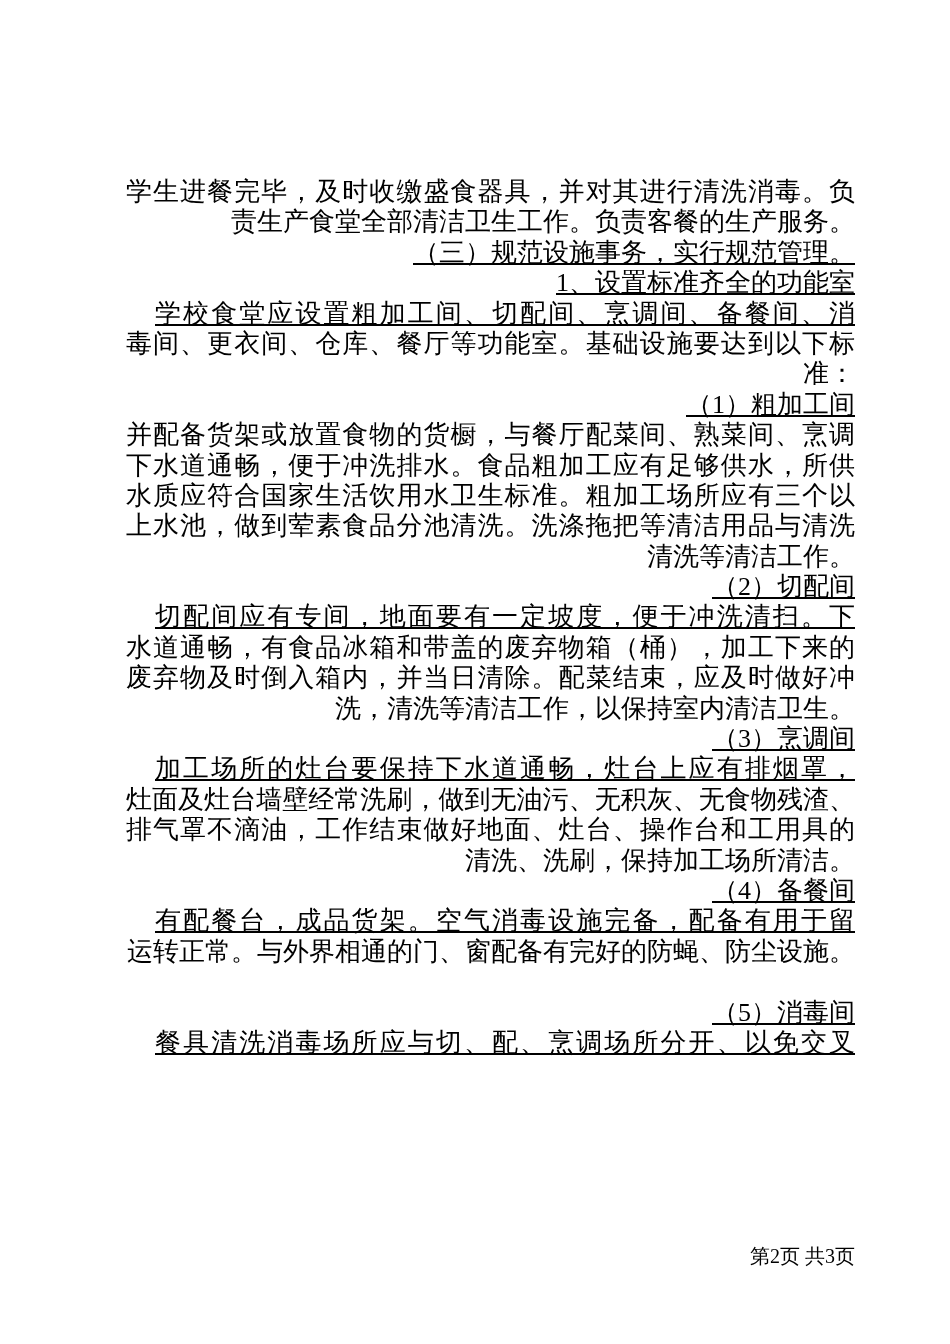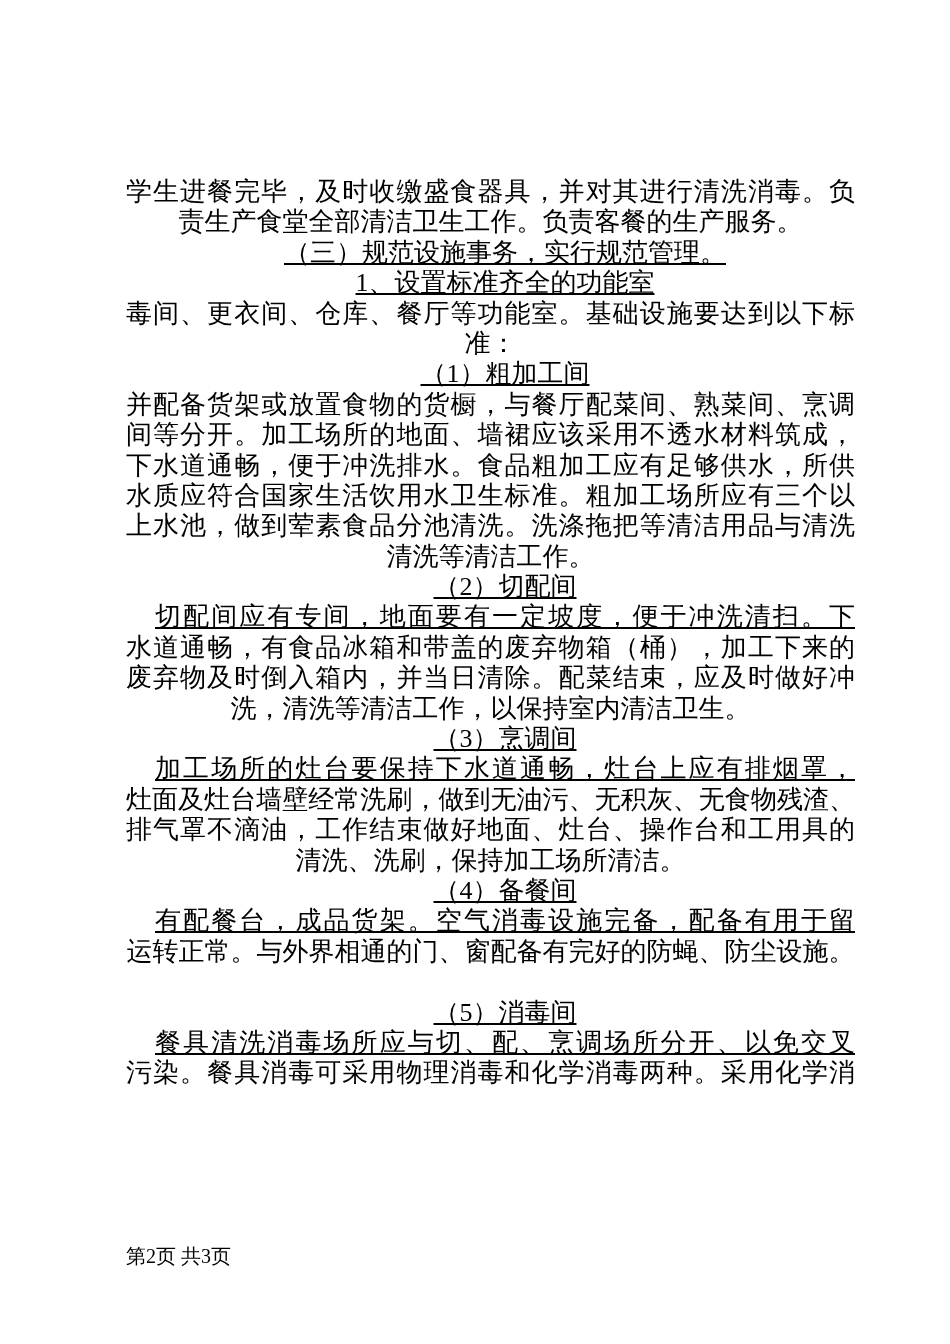--- a/index.html
+++ b/index.html
@@ -27,72 +27,71 @@
       position: absolute;
       left: 126px;
       top: 177px;
       width: 729px;
     }
     .line {
       font-size: 26px;
       line-height: 30.4px;
       height: 30.4px;
       white-space: normal;
-      text-align: center;
+      text-align: right;
       letter-spacing: 0;
     }
     .line.full {
       text-align: justify;
       text-align-last: justify;
     }
     .line.indent {
       text-indent: 29px;
       text-decoration: underline;
     }
     .page-footer {
       position: absolute;
       left: 126px;
       top: 1243px;
       width: 729px;
-      text-align: left;
+      text-align: right;
       font-size: 20px;
       line-height: 26px;
       color: #000000;
     }
   </style>
 </head>
 <body>
 
 <div class="page">
   <div class="doc-body">
       <div class="line full">学生进餐完毕，及时收缴盛食器具，并对其进行清洗消毒。负</div>
       <div class="line">责生产食堂全部清洁卫生工作。负责客餐的生产服务。</div>
       <div class="line indent">（三）规范设施事务，实行规范管理。</div>
       <div class="line indent">1、设置标准齐全的功能室</div>
+      <div class="line full indent">学校食堂应设置粗加工间、切配间、烹调间、备餐间、消</div>
       <div class="line full">毒间、更衣间、仓库、餐厅等功能室。基础设施要达到以下标</div>
       <div class="line">准：</div>
       <div class="line indent">（1）粗加工间</div>
       <div class="line full">并配备货架或放置食物的货橱，与餐厅配菜间、熟菜间、烹调</div>
-      <div class="line full">间等分开。加工场所的地面、墙裙应该采用不透水材料筑成，</div>
       <div class="line full">下水道通畅，便于冲洗排水。食品粗加工应有足够供水，所供</div>
       <div class="line full">水质应符合国家生活饮用水卫生标准。粗加工场所应有三个以</div>
       <div class="line full">上水池，做到荤素食品分池清洗。洗涤拖把等清洁用品与清洗</div>
       <div class="line">清洗等清洁工作。</div>
       <div class="line indent">（2）切配间</div>
       <div class="line full indent">切配间应有专间，地面要有一定坡度，便于冲洗清扫。下</div>
       <div class="line full">水道通畅，有食品冰箱和带盖的废弃物箱（桶），加工下来的</div>
       <div class="line full">废弃物及时倒入箱内，并当日清除。配菜结束，应及时做好冲</div>
       <div class="line">洗，清洗等清洁工作，以保持室内清洁卫生。</div>
       <div class="line indent">（3）烹调间</div>
       <div class="line full indent">加工场所的灶台要保持下水道通畅，灶台上应有排烟罩，</div>
       <div class="line full">灶面及灶台墙壁经常洗刷，做到无油污、无积灰、无食物残渣、</div>
       <div class="line full">排气罩不滴油，工作结束做好地面、灶台、操作台和工用具的</div>
       <div class="line">清洗、洗刷，保持加工场所清洁。</div>
       <div class="line indent">（4）备餐间</div>
       <div class="line full indent">有配餐台，成品货架。空气消毒设施完备，配备有用于留</div>
       <div class="line">运转正常。与外界相通的门、窗配备有完好的防蝇、防尘设施。</div>
       <div class="line">&nbsp;</div>
       <div class="line indent">（5）消毒间</div>
       <div class="line full indent">餐具清洗消毒场所应与切、配、烹调场所分开、以免交叉</div>
-      <div class="line full">污染。餐具消毒可采用物理消毒和化学消毒两种。采用化学消</div>
     </div>
   <div class="page-footer">第2页 共3页</div>
 </div>
 
 </body></html>

